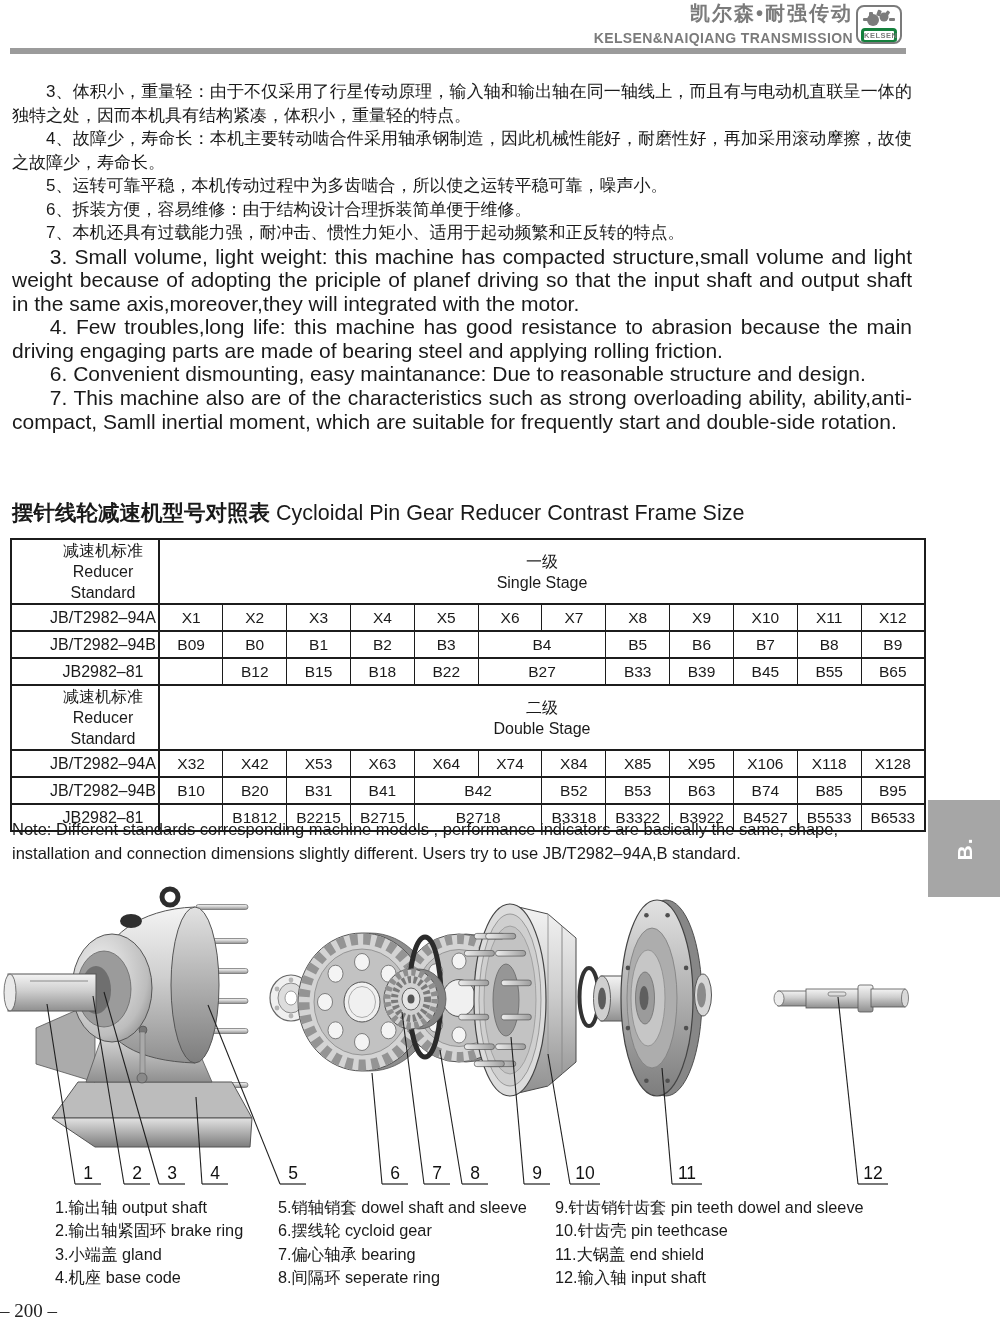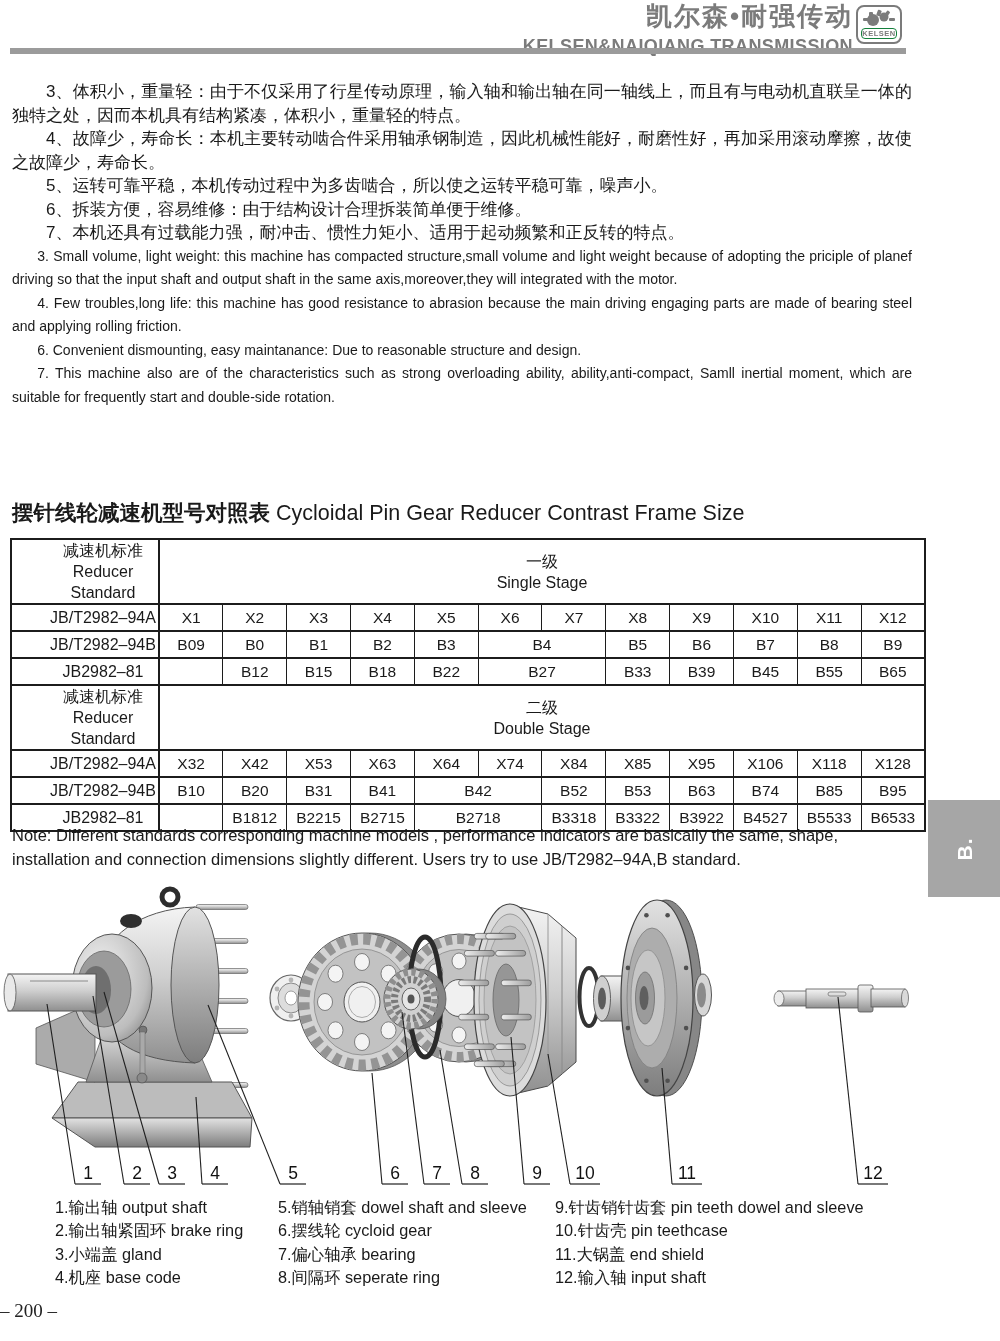--- a/index.html
+++ b/index.html
@@ -2,55 +2,55 @@
 <html><head>
 <meta charset="utf-8">
 <style>
   html,body{margin:0;padding:0;background:#e8e8e8;}
   .page{
     position:relative;width:1000px;height:1341px;margin:0 auto;background:#ffffff;
     font-family:"Liberation Sans","DejaVu Sans",sans-serif;color:#1a1a1a;overflow:hidden;
   }
   
   .brand{position:absolute;top:3px;right:147px;text-align:right;color:#7b7b7b;line-height:1;}
-  .brand .cn{font-size:26px;font-weight:bold;letter-spacing:2px;}
-  .brand .en{font-size:18px;font-weight:bold;letter-spacing:0.4px;margin-top:8px;}
+  .brand .cn{font-size:20px;font-weight:bold;letter-spacing:2px;}
+  .brand .en{font-size:14px;font-weight:bold;letter-spacing:0.4px;margin-top:8px;}
   .logo-box{
     position:absolute;top:5px;left:856px;width:46px;height:39px;border:2.5px solid #7b7b7b;
     border-radius:8px;box-sizing:border-box;text-align:center;color:#7b7b7b;overflow:hidden;
   }
   .logo-box .glyph{height:20px;margin-top:1px;}
-  .logo-box .word{font-size:7.5px;font-weight:bold;letter-spacing:0.5px;border:1px solid #15803d;border-radius:4px;margin:0 3px;line-height:9px;}
+  .logo-box .word{font-size:7.5px;font-weight:bold;letter-spacing:0.5px;border:3px solid #15803d;border-radius:4px;margin:0 3px;line-height:9px;}
   .header-bar{position:absolute;top:48px;left:10px;width:896px;height:6px;background:#9b9b9b;}
   
   .features{position:absolute;top:80px;left:12px;width:900px;text-align:justify;}
   .features p{margin:0;}
   .features p.cn{font-size:17px;line-height:23.5px;text-indent:2em;}
-  .features p.en{font-size:14px;line-height:23.6px;text-indent:1.8em;}
+  .features p.en{font-size:21px;line-height:23.6px;text-indent:1.8em;}
   
   .tbl-title{position:absolute;top:498px;left:12px;font-size:21.5px;white-space:nowrap;}
   .tbl-title .cn{font-weight:bold;}
   .tbl-title .en{font-weight:normal;}
   
   .cmp-table{position:absolute;top:538px;left:10px;width:916px;border-collapse:collapse;table-layout:fixed;border:2px solid #1c1c1c;}
   .cmp-table col.c0{width:148px;}
   .cmp-table th,.cmp-table td{
     border-left:1px solid #1c1c1c;border-right:1px solid #1c1c1c;
     border-top:2px solid #1c1c1c;border-bottom:2px solid #1c1c1c;
     text-align:center;vertical-align:middle;padding:0;font-weight:normal;
   }
   .cmp-table th{height:50px;font-size:16px;line-height:21px;}
   .cmp-table td{height:25px;font-size:15.5px;}
   .cmp-table .row-label{font-size:16px;}
   .cmp-table th:first-child,.cmp-table td:first-child{border-right:2px solid #1c1c1c;padding-left:36px;}
   
   .notes{position:absolute;top:812px;left:12px;width:900px;}
   .notes p{margin:0;}
   .notes .cn{font-size:16.5px;line-height:24px;}
-  .notes .en{font-size:16.5px;line-height:23.5px;margin-top:12px;}
+  .notes .en{font-size:16.5px;line-height:23.5px;margin-top:6px;}
   
   .side-tab{
     position:absolute;left:928px;top:800px;width:72px;height:97px;background:#a6a6a6;
     display:flex;align-items:center;justify-content:center;
   }
   .side-tab span{transform:rotate(-90deg);color:#ffffff;font-size:21px;font-weight:bold;letter-spacing:1px;}
   
   .figure-svg{position:absolute;left:0;top:885px;}
   .figure-svg text{font-family:"Liberation Sans","DejaVu Sans",sans-serif;font-size:17.5px;fill:#111;}
   

